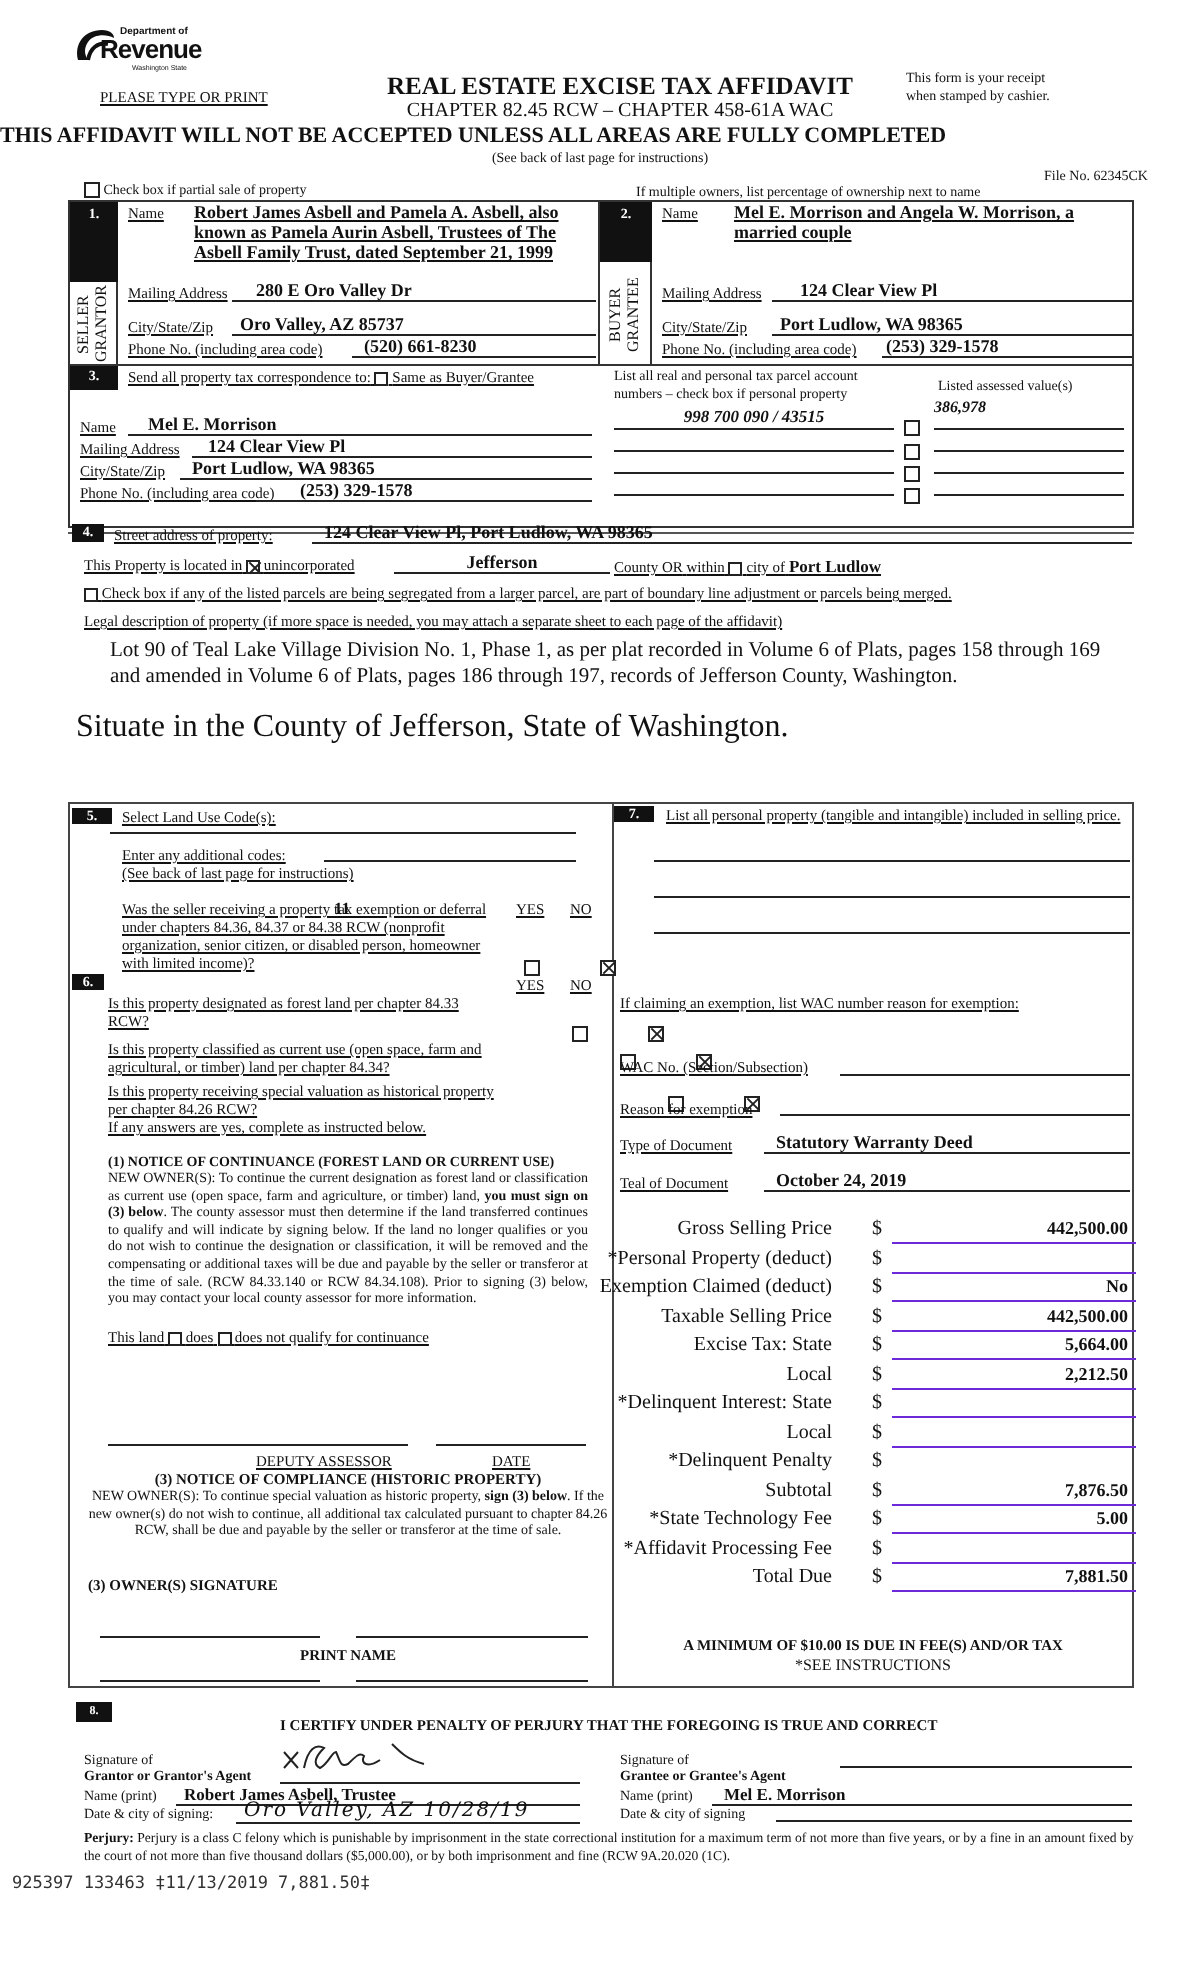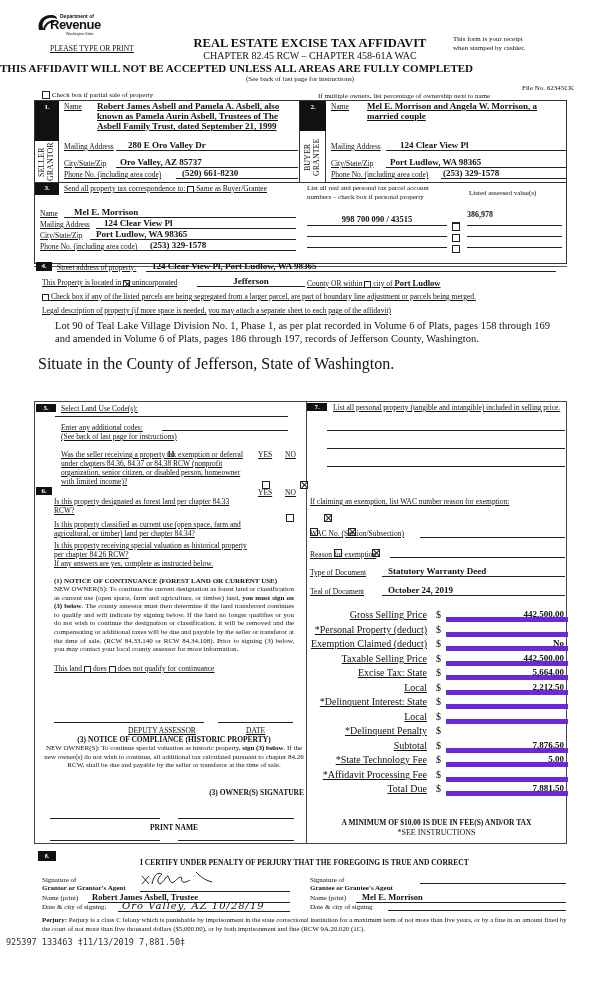--- a/index.html
+++ b/index.html
@@ -13,23 +13,23 @@
   .md { font-size: 8.5px; }
   .num { background: #111; color: #fff; font-size: 7px; font-weight: bold; text-align: center; }
   .line { border-bottom: 1px solid #222; }
   .cb { display: inline-block; width: 8px; height: 8px; border: 1px solid #222; vertical-align: middle; position: relative; background: #fff; }
   .cb.x::before, .cb.x::after { content: ""; position: absolute; left: 3px; top: -1px; width: 1px; height: 8px; background: #222; }
   .cb.x::before { transform: rotate(45deg); }
   .cb.x::after { transform: rotate(-45deg); }
   .vtext { writing-mode: vertical-rl; transform: rotate(180deg); font-size: 8px; text-align: center; line-height: 9px; }
   .box { border: 1px solid #333; }
   .fee-row { position: absolute; left: 0; width: 268px; height: 14px; font-size: 10px; }
-  .fee-row .lbl { position: absolute; right: 141px; top: 0; white-space: nowrap; text-decoration: underline; }
+  .fee-row .lbl { position: absolute; right: 152px; top: 0; white-space: nowrap; }
   .fee-row .dol { position: absolute; left: 136px; top: 0; }
-  .fee-row .val { position: absolute; left: 146px; width: 122px; top: 0; text-align: right; border-bottom: 5px solid #6d28d9; font-weight: bold; font-size: 9px; padding-right: 4px; height: 13px; }
+  .fee-row .val { position: absolute; left: 146px; width: 122px; top: 0; text-align: right; border-bottom: 1px solid #6d28d9; font-weight: bold; font-size: 9px; padding-right: 4px; height: 13px; }
   .fee-row .val.noline { border-bottom: none; }
 </style>
 </head>
 <body>
 
 
 
 
 <div class="abs" style="left:36px;top:10px;width:60px;height:26px;">
   <svg width="22" height="22" viewBox="0 0 22 22" style="position:absolute;left:0;top:2px;">
@@ -118,21 +118,21 @@
 <div class="abs b line" style="left:128px;top:240px;width:168px;font-size:9px;padding-left:22px;">(253) 329-1578</div>
 
 
 <div class="abs tiny" style="left:307px;top:184px;line-height:9px;">
   <div>List all real and personal tax parcel account</div>
   <div>numbers – check box if personal property</div>
 </div>
 <div class="abs tiny" style="left:469px;top:189px;">Listed assessed value(s)</div>
 
 <div class="abs" style="left:307px;top:203px;width:260px;">
-  <div class="abs" style="left:0;top:11px;width:260px;height:13px;">
+  <div class="abs" style="left:0;top:0;width:260px;height:13px;font-style:italic;">
     <div class="abs b line" style="left:0;top:0;width:140px;height:12px;font-size:8.5px;text-align:center;">998 700 090 / 43515</div>
     <span class="cb abs" style="left:145px;top:2px;"></span>
     <div class="abs b line" style="left:160px;top:-4px;width:95px;height:16px;font-size:8px;">386,978</div>
   </div>
   <div class="abs" style="left:0;top:13px;width:260px;height:11px;">
     <div class="abs line" style="left:0;top:0;width:140px;height:10px;"></div>
     <span class="cb abs" style="left:145px;top:1px;"></span>
     <div class="abs line" style="left:160px;top:0;width:95px;height:10px;"></div>
   </div>
   <div class="abs" style="left:0;top:24px;width:260px;height:11px;">
@@ -144,21 +144,21 @@
     <div class="abs line" style="left:0;top:0;width:140px;height:10px;"></div>
     <span class="cb abs" style="left:145px;top:1px;"></span>
     <div class="abs line" style="left:160px;top:0;width:95px;height:10px;"></div>
   </div>
 </div>
 
 
 <div class="abs" style="left:34px;top:266px;width:533px;height:1px;background:#555;"></div>
 <div class="abs num" style="left:36px;top:262px;width:16px;height:9px;line-height:9px;">4.</div>
 <div class="abs sm" style="left:57px;top:263px;">Street address of property:</div>
-<div class="abs b line" style="left:146px;top:261px;width:410px;font-size:9px;padding-left:6px;">124 Clear View Pl, Port Ludlow, WA  98365</div>
+<div class="abs b line" style="left:156px;top:261px;width:410px;font-size:9px;padding-left:6px;">124 Clear View Pl, Port Ludlow, WA  98365</div>
 
 <div class="abs sm" style="left:42px;top:278px;white-space:nowrap;">
   <span>This Property is located in</span>
   <span class="cb x" style="width:7px;height:7px;"></span>
   <span>unincorporated</span>
 </div>
 <div class="abs b line" style="left:197px;top:276px;width:108px;font-size:9px;text-align:center;">Jefferson</div>
 <div class="abs sm" style="left:307px;top:278px;white-space:nowrap;">
   <span>County OR</span>
   <span>within</span>
@@ -218,21 +218,21 @@
   <span>does</span>
   <span class="cb" style="width:7px;height:7px;"></span>
   <span>does not  qualify for continuance</span>
 </div>
 <div class="abs line" style="left:54px;top:722px;width:150px;"></div>
 <div class="abs line" style="left:218px;top:722px;width:75px;"></div>
 <div class="abs sm" style="left:88px;top:726px;padding-left:40px;">DEPUTY ASSESSOR</div>
 <div class="abs sm" style="left:246px;top:726px;">DATE</div>
 <div class="abs b" style="left:44px;top:735px;width:260px;text-align:center;font-size:7.5px;">(3) NOTICE OF COMPLIANCE (HISTORIC PROPERTY)</div>
 <div class="abs" style="left:44px;top:744px;width:260px;font-size:7px;line-height:8.5px;text-align:center;"><span>NEW OWNER(S): To continue special valuation as historic property, </span><b>sign (3) below</b><span>. If the new owner(s) do not wish to continue, all additional tax calculated pursuant to chapter 84.26 RCW, shall be due and payable by the seller or transferor at the time of sale.</span></div>
-<div class="abs b" style="left:44px;top:788px;width:260px;text-align:right;font-size:7.5px;">(3)  OWNER(S) SIGNATURE</div>
+<div class="abs b" style="left:44px;top:788px;width:260px;text-align:left;font-size:7.5px;">(3)  OWNER(S) SIGNATURE</div>
 <div class="abs line" style="left:50px;top:818px;width:110px;"></div>
 <div class="abs line" style="left:178px;top:818px;width:116px;"></div>
 <div class="abs b" style="left:44px;top:823px;width:260px;text-align:center;font-size:7.5px;">PRINT NAME</div>
 <div class="abs line" style="left:50px;top:840px;width:110px;"></div>
 <div class="abs line" style="left:178px;top:840px;width:116px;"></div>
 
 
 <div class="abs num" style="left:307px;top:403px;width:20px;height:8px;line-height:8px;">7.</div>
 <div class="abs sm" style="left:333px;top:403px;width:230px;line-height:9px;">List all personal property (tangible and intangible) included in selling price.</div>
 <div class="abs line" style="left:327px;top:430px;width:238px;"></div>

